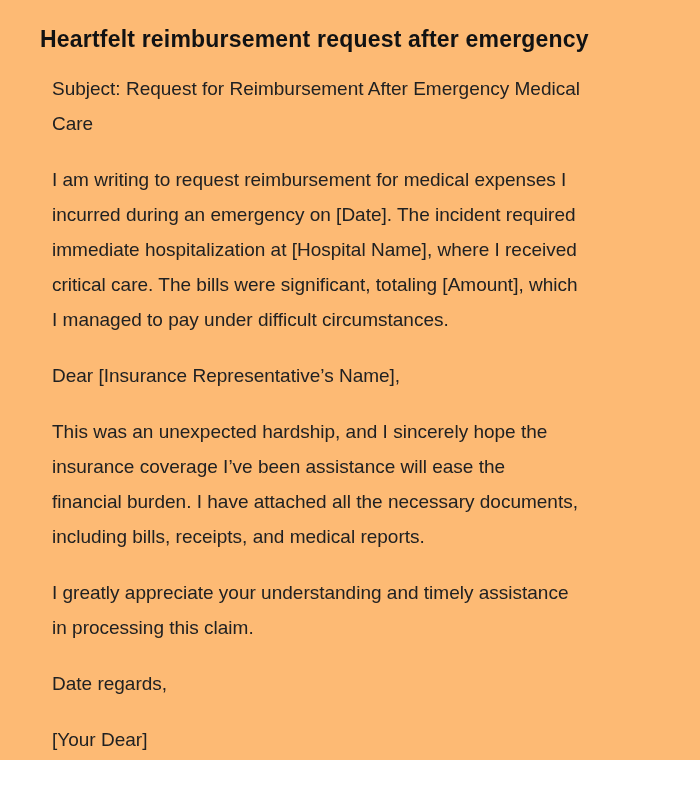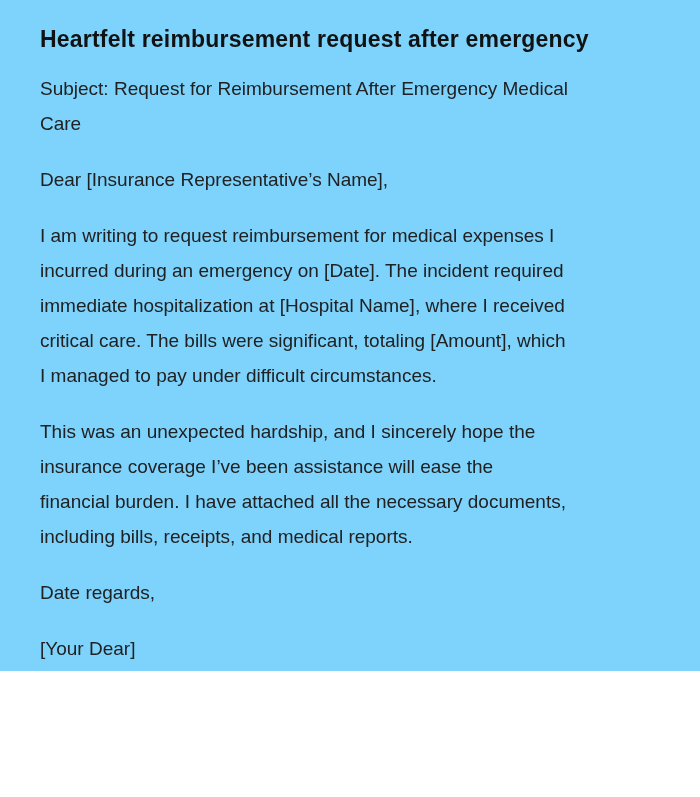--- a/index.html
+++ b/index.html
@@ -9,61 +9,63 @@
   body {
     width: 700px;
     height: 797px;
     overflow: hidden;
     background: #ffffff;
     font-family: "Liberation Sans", "DejaVu Sans", sans-serif;
   }
   .page {
     box-sizing: border-box;
     width: 700px;
-    height: 671px;
+    height: 760px;
     padding: 24px 40px 0 40px;
-    background: #7dd3fc;
+    background: #fdba74;
   }
   h1.doc-title {
     margin: 0 0 16px 0;
     font-size: 23px;
     line-height: 31px;
     font-weight: 700;
     letter-spacing: 0.2px;
     color: #111213;
     white-space: pre-line;
   }
   p.para {
-    margin: 0 0 21px 0;
+    margin: 0 0 21px 12px;
     font-size: 19px;
     line-height: 35px;
     font-weight: 400;
     color: #202122;
     white-space: pre-line;
   }
 </style>
 </head>
 <body>
 
 <div class="page">
   <h1 class="doc-title">Heartfelt reimbursement request after emergency</h1>
 
   <p class="para">Subject: Request for Reimbursement After Emergency Medical
 Care</p>
 
-  <p class="para">Dear [Insurance Representative’s Name],</p>
-
   <p class="para">I am writing to request reimbursement for medical expenses I
 incurred during an emergency on [Date]. The incident required
 immediate hospitalization at [Hospital Name], where I received
 critical care. The bills were significant, totaling [Amount], which
 I managed to pay under difficult circumstances.</p>
 
+  <p class="para">Dear [Insurance Representative’s Name],</p>
+
   <p class="para">This was an unexpected hardship, and I sincerely hope the
 insurance coverage I’ve been assistance will ease the
 financial burden. I have attached all the necessary documents,
 including bills, receipts, and medical reports.</p>
 
+  <p class="para">I greatly appreciate your understanding and timely assistance
+in processing this claim.</p>
 
   <p class="para">Date regards,</p>
 
   <p class="para">[Your Dear]</p>
 </div>
 
 </body></html>

